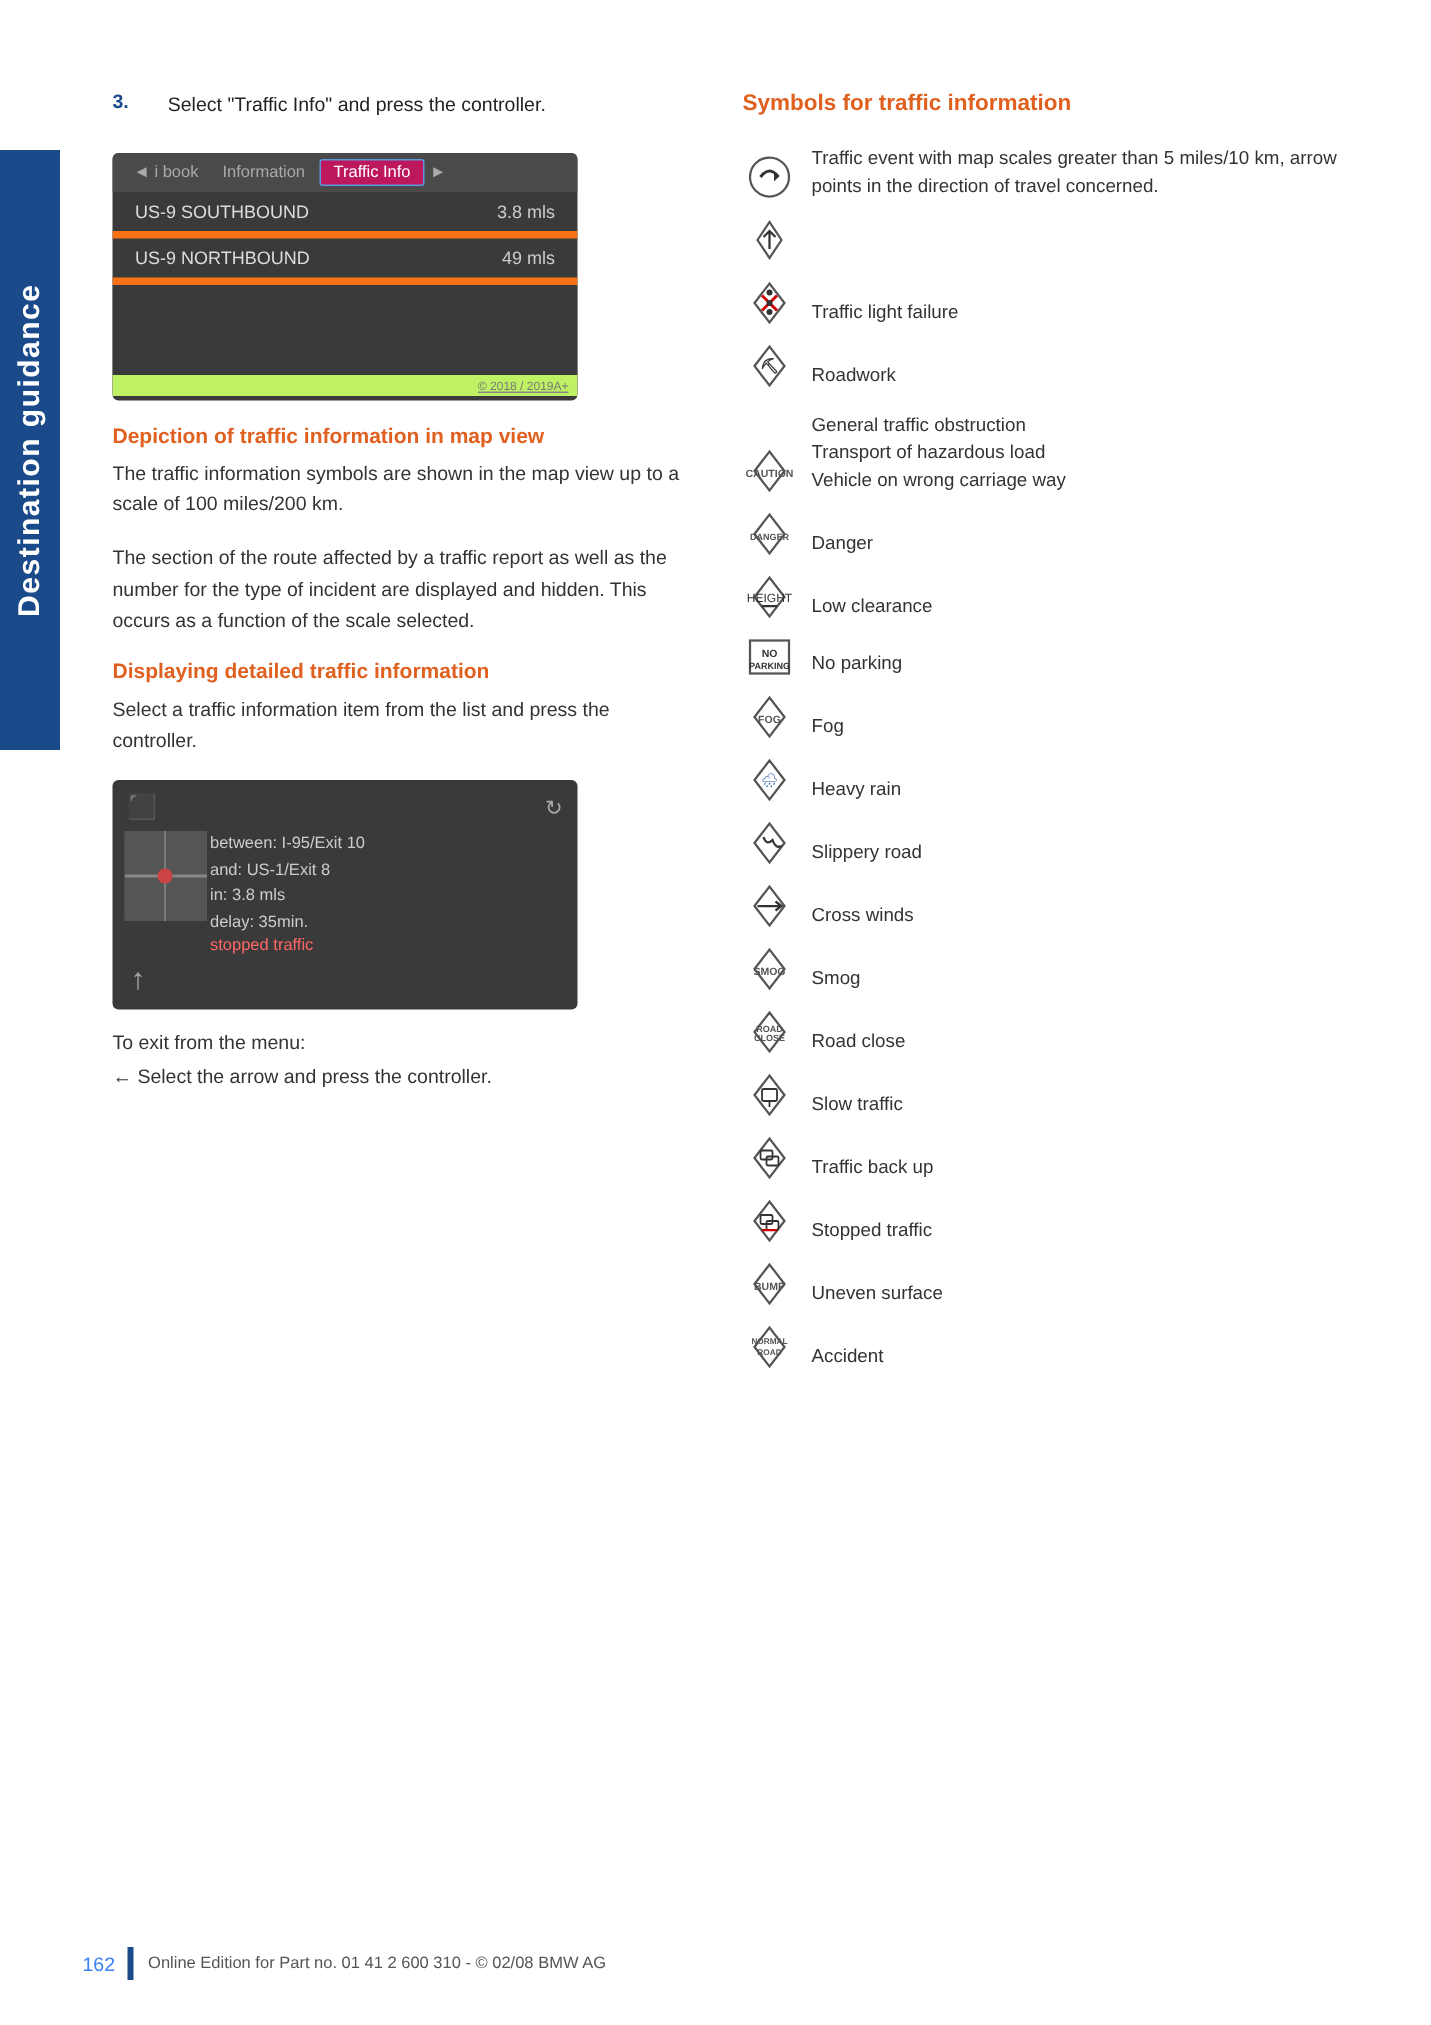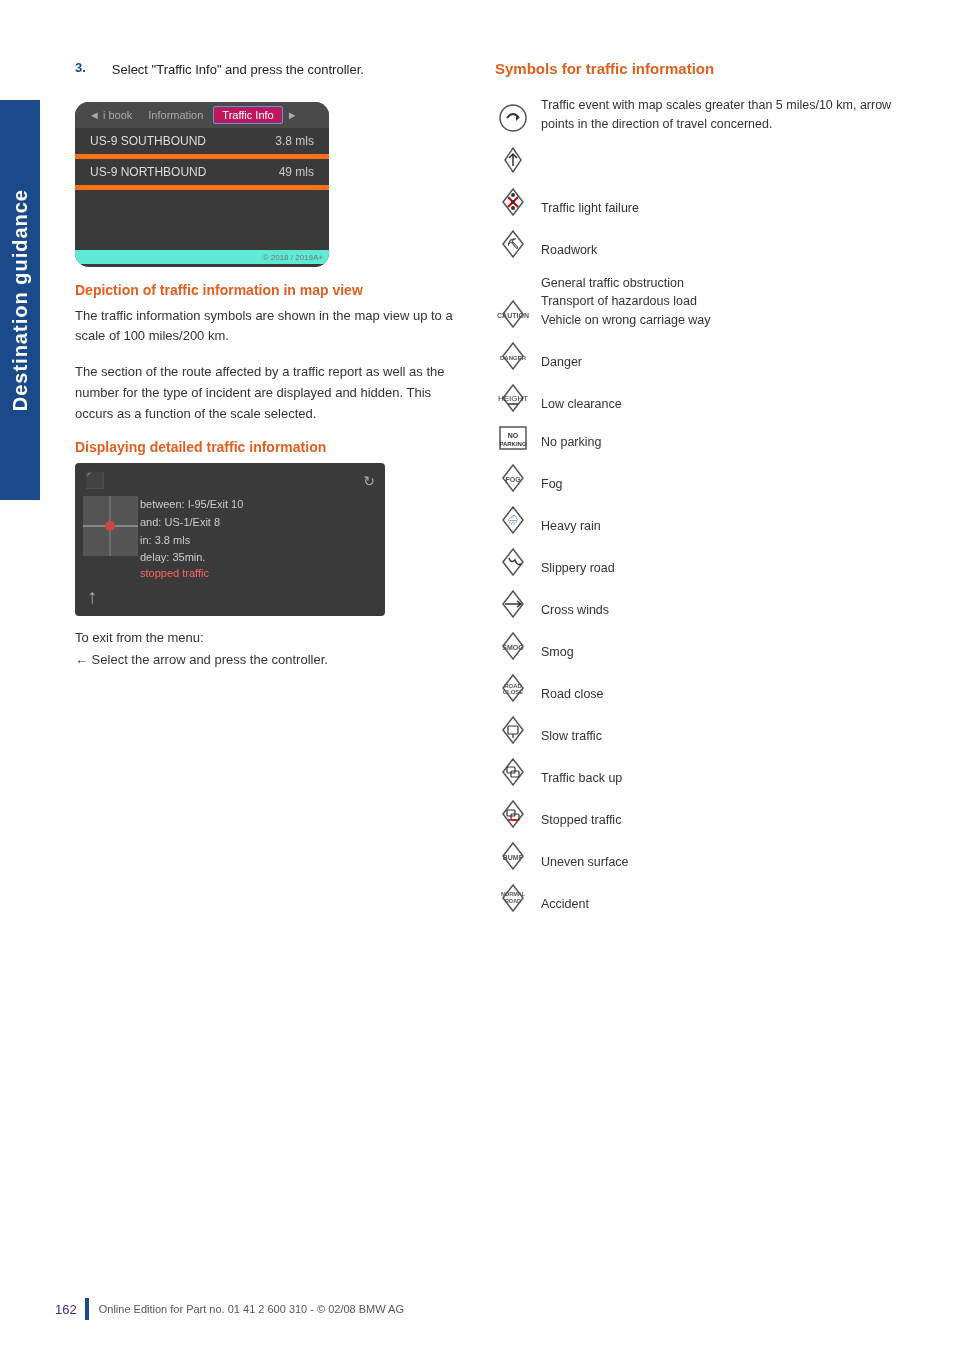--- a/index.html
+++ b/index.html
@@ -63,25 +63,25 @@
     .step-text {
       margin-left: 20px;
       font-size: 13px;
       line-height: 1.5;
       margin-bottom: 12px;
     }
 
     
     .traffic-box {
       background: #3a3a3a;
-      border-radius: 14px;
+      border-radius: 4px;
       padding: 0;
       margin-bottom: 15px;
       overflow: hidden;
-      width: 254px;
+      width: 310px;
     }
 
     .traffic-box-header {
       display: flex;
       align-items: center;
       background: #4a4a4a;
       padding: 4px 8px;
       gap: 4px;
     }
 
@@ -241,21 +241,21 @@
       bottom: 30px;
       left: 55px;
       right: 0;
       display: flex;
       align-items: center;
       gap: 0;
     }
 
     .page-number {
       font-size: 13px;
-      color: #4c1d95;
+      color: #3b82f6;
       margin-right: 8px;
     }
 
     .footer-bar {
       width: 4px;
       height: 22px;
       background: #1a4a8a;
       margin-right: 10px;
     }
 
@@ -296,33 +296,34 @@
       </div>
       <div class="traffic-row">
         <span>US-9 SOUTHBOUND</span>
         <span class="traffic-mls">3.8 mls</span>
       </div>
       <div class="traffic-row">
         <span>US-9 NORTHBOUND</span>
         <span class="traffic-mls">49 mls</span>
       </div>
       <div style="height:60px; background:#3a3a3a;"></div>
-      <div class="small-text" style="padding:2px 6px; background:#5eead4;">
+      <div class="small-text" style="padding:2px 6px; background:#bef264;text-decoration:underline;">
         <span style="font-size:8px; color:#777;">© 2018 / 2019A+</span>
       </div>
     </div>
 
     <div>
       <h3 class="section-heading">Depiction of traffic information in map view</h3>
       <p class="description-text">The traffic information symbols are shown in the map view up to a scale of 100 miles/200 km.</p>
       <p class="description-text">The section of the route affected by a traffic report as well as the number for the type of incident are displayed and hidden. This occurs as a function of the scale selected.</p>
     </div>
 
     <div>
       <h3 class="section-heading">Displaying detailed traffic information</h3>
+      <p class="description-text">Select a traffic information item from the list and press the controller.</p>
     </div>
 
     <div class="detail-box">
       <div class="detail-header">
         <span class="detail-back-icon">⬛</span>
         <span class="detail-refresh-icon">↻</span>
       </div>
       <div class="detail-content">
         <div class="detail-image">
 

